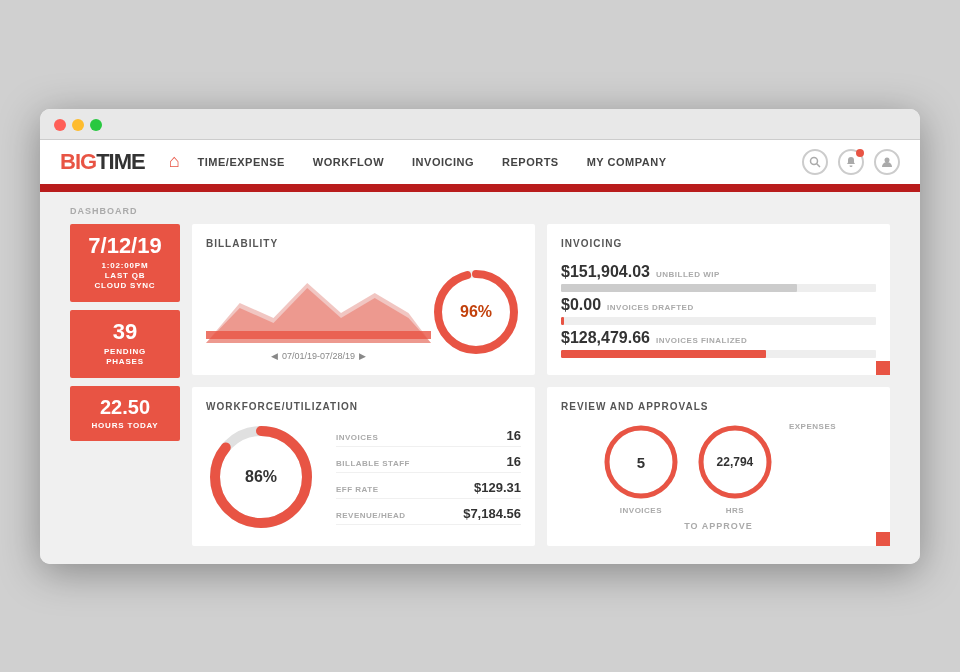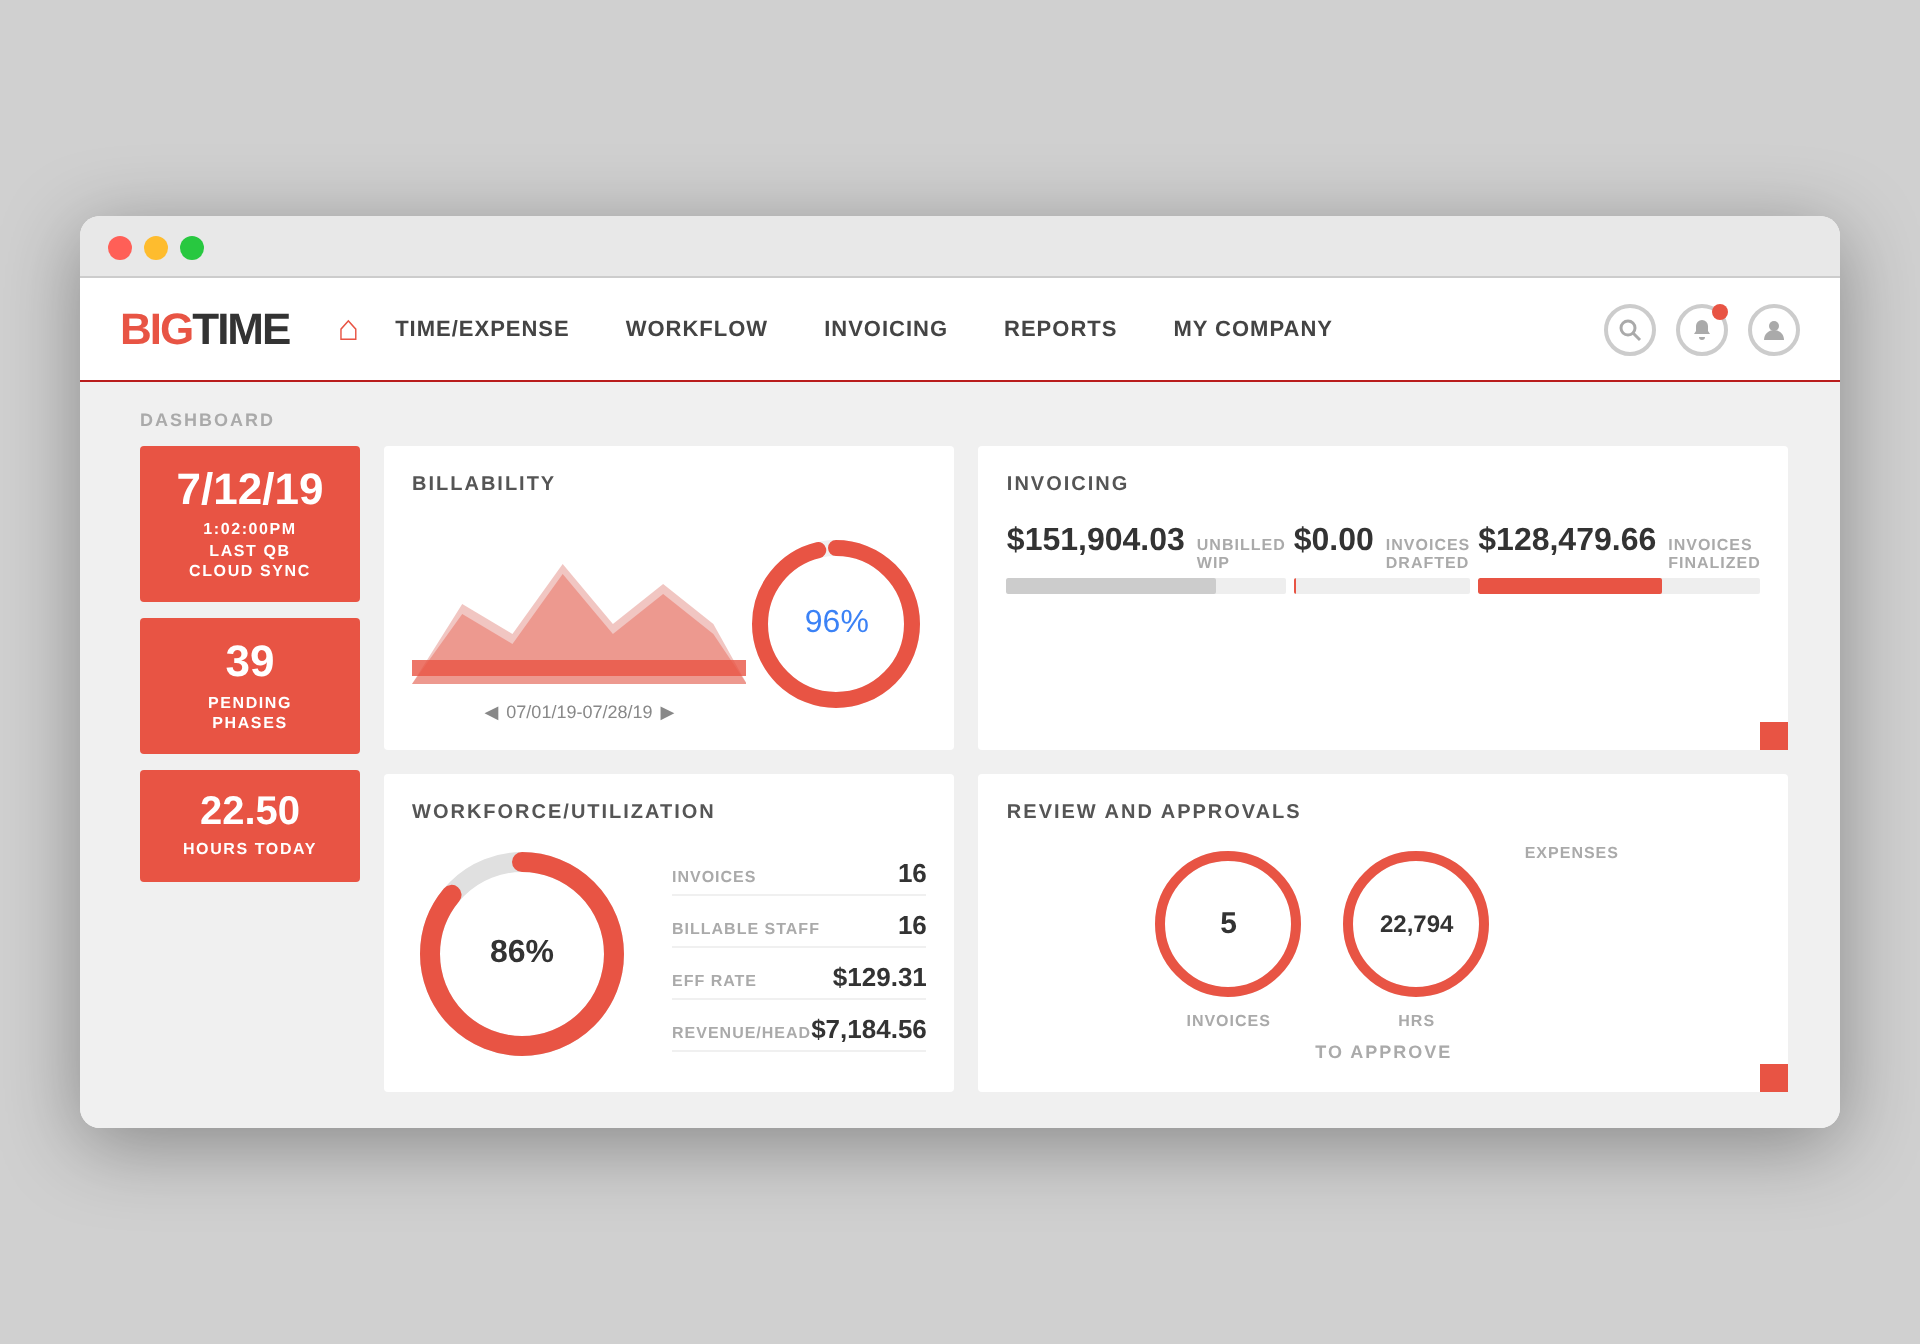--- a/index.html
+++ b/index.html
@@ -31,21 +31,21 @@
     .dot-yellow { background: #febc2e; }
     .dot-green { background: #28c840; }
 
     
     .top-nav {
       background: #fff;
       display: flex;
       align-items: center;
       padding: 0 20px;
       height: 52px;
-      border-bottom: 1px solid #b91c1c;
+      border-bottom: 8px solid #b91c1c;
     }
     .logo {
       display: flex;
       align-items: baseline;
       margin-right: 24px;
     }
     .logo-big {
       font-size: 22px;
       font-weight: 900;
       color: #e85444;
@@ -202,31 +202,31 @@
       height: 90px;
       flex-shrink: 0;
     }
     .donut-wrap svg { position: absolute; top: 0; left: 0; }
     .donut-label {
       position: absolute;
       top: 50%;
       left: 50%;
       transform: translate(-50%, -50%);
       font-size: 16px;
-      font-weight: 400;
-      color: #3b82f6;
+      font-weight: 700;
+      color: #c2410c;
       text-align: center;
     }
 
     
     .invoicing-rows {
       display: flex;
+      flex-direction: column;
       gap: 4px;
       padding-top: 4px;
-      align-items: center;
     }
     .inv-row {
       display: flex;
       flex-direction: column;
       gap: 3px;
     }
     .inv-row-header {
       display: flex;
       align-items: baseline;
       gap: 6px;

